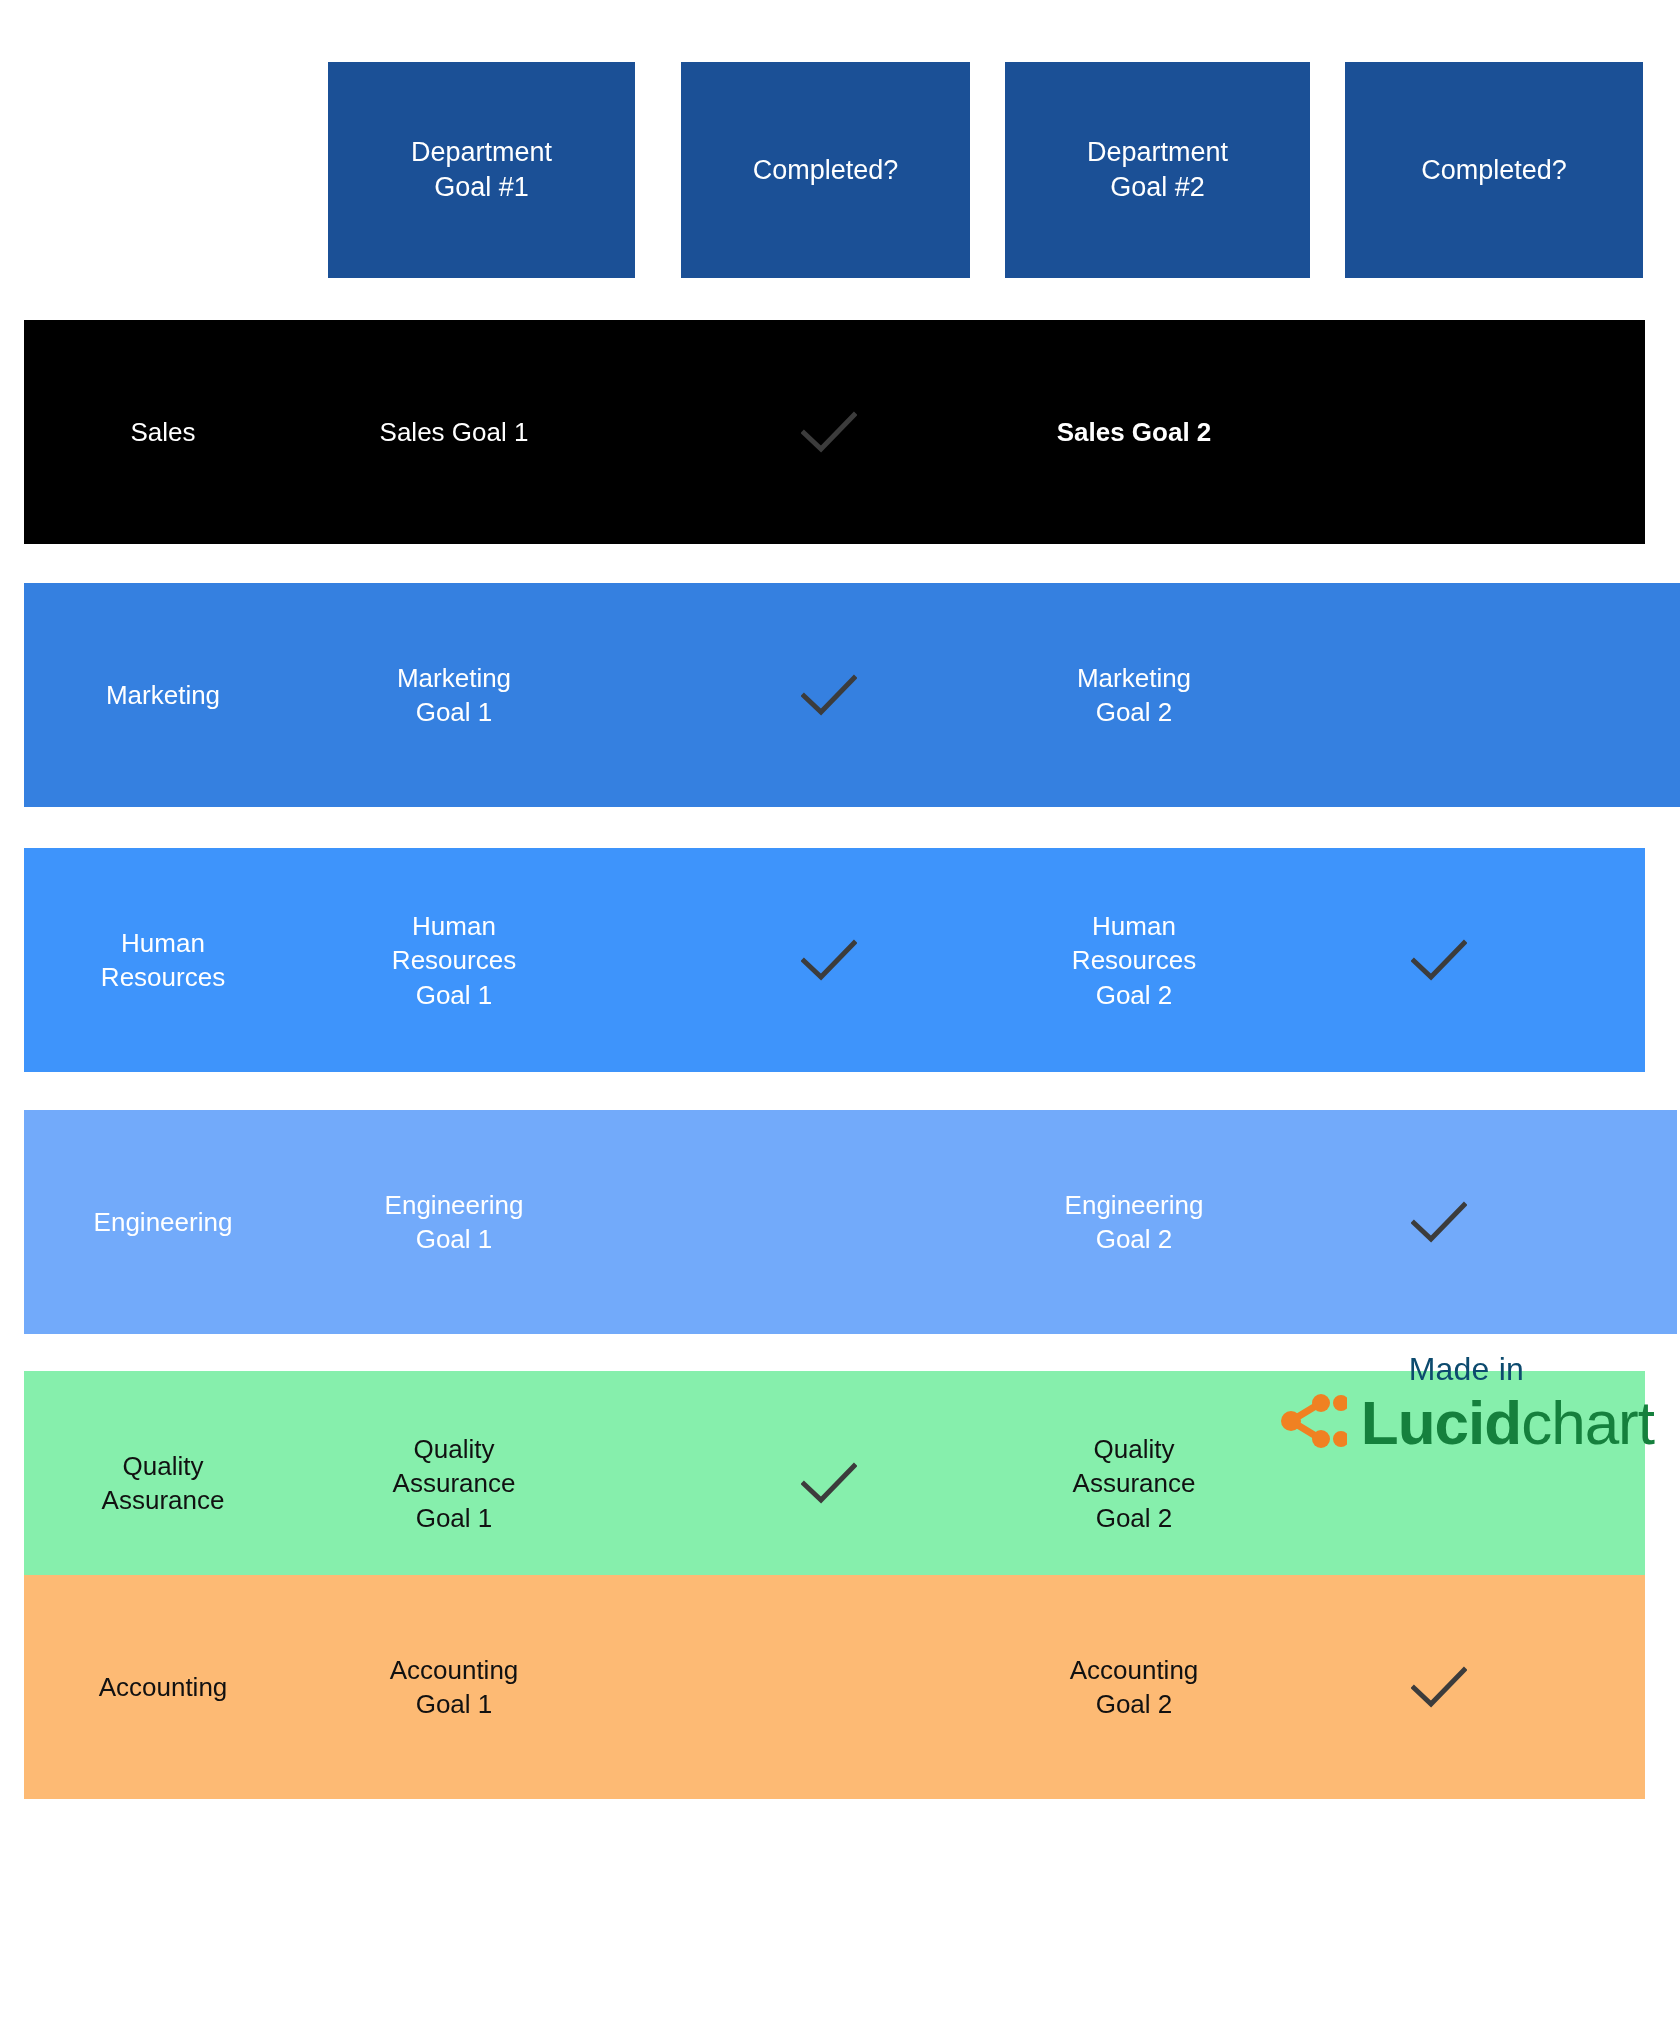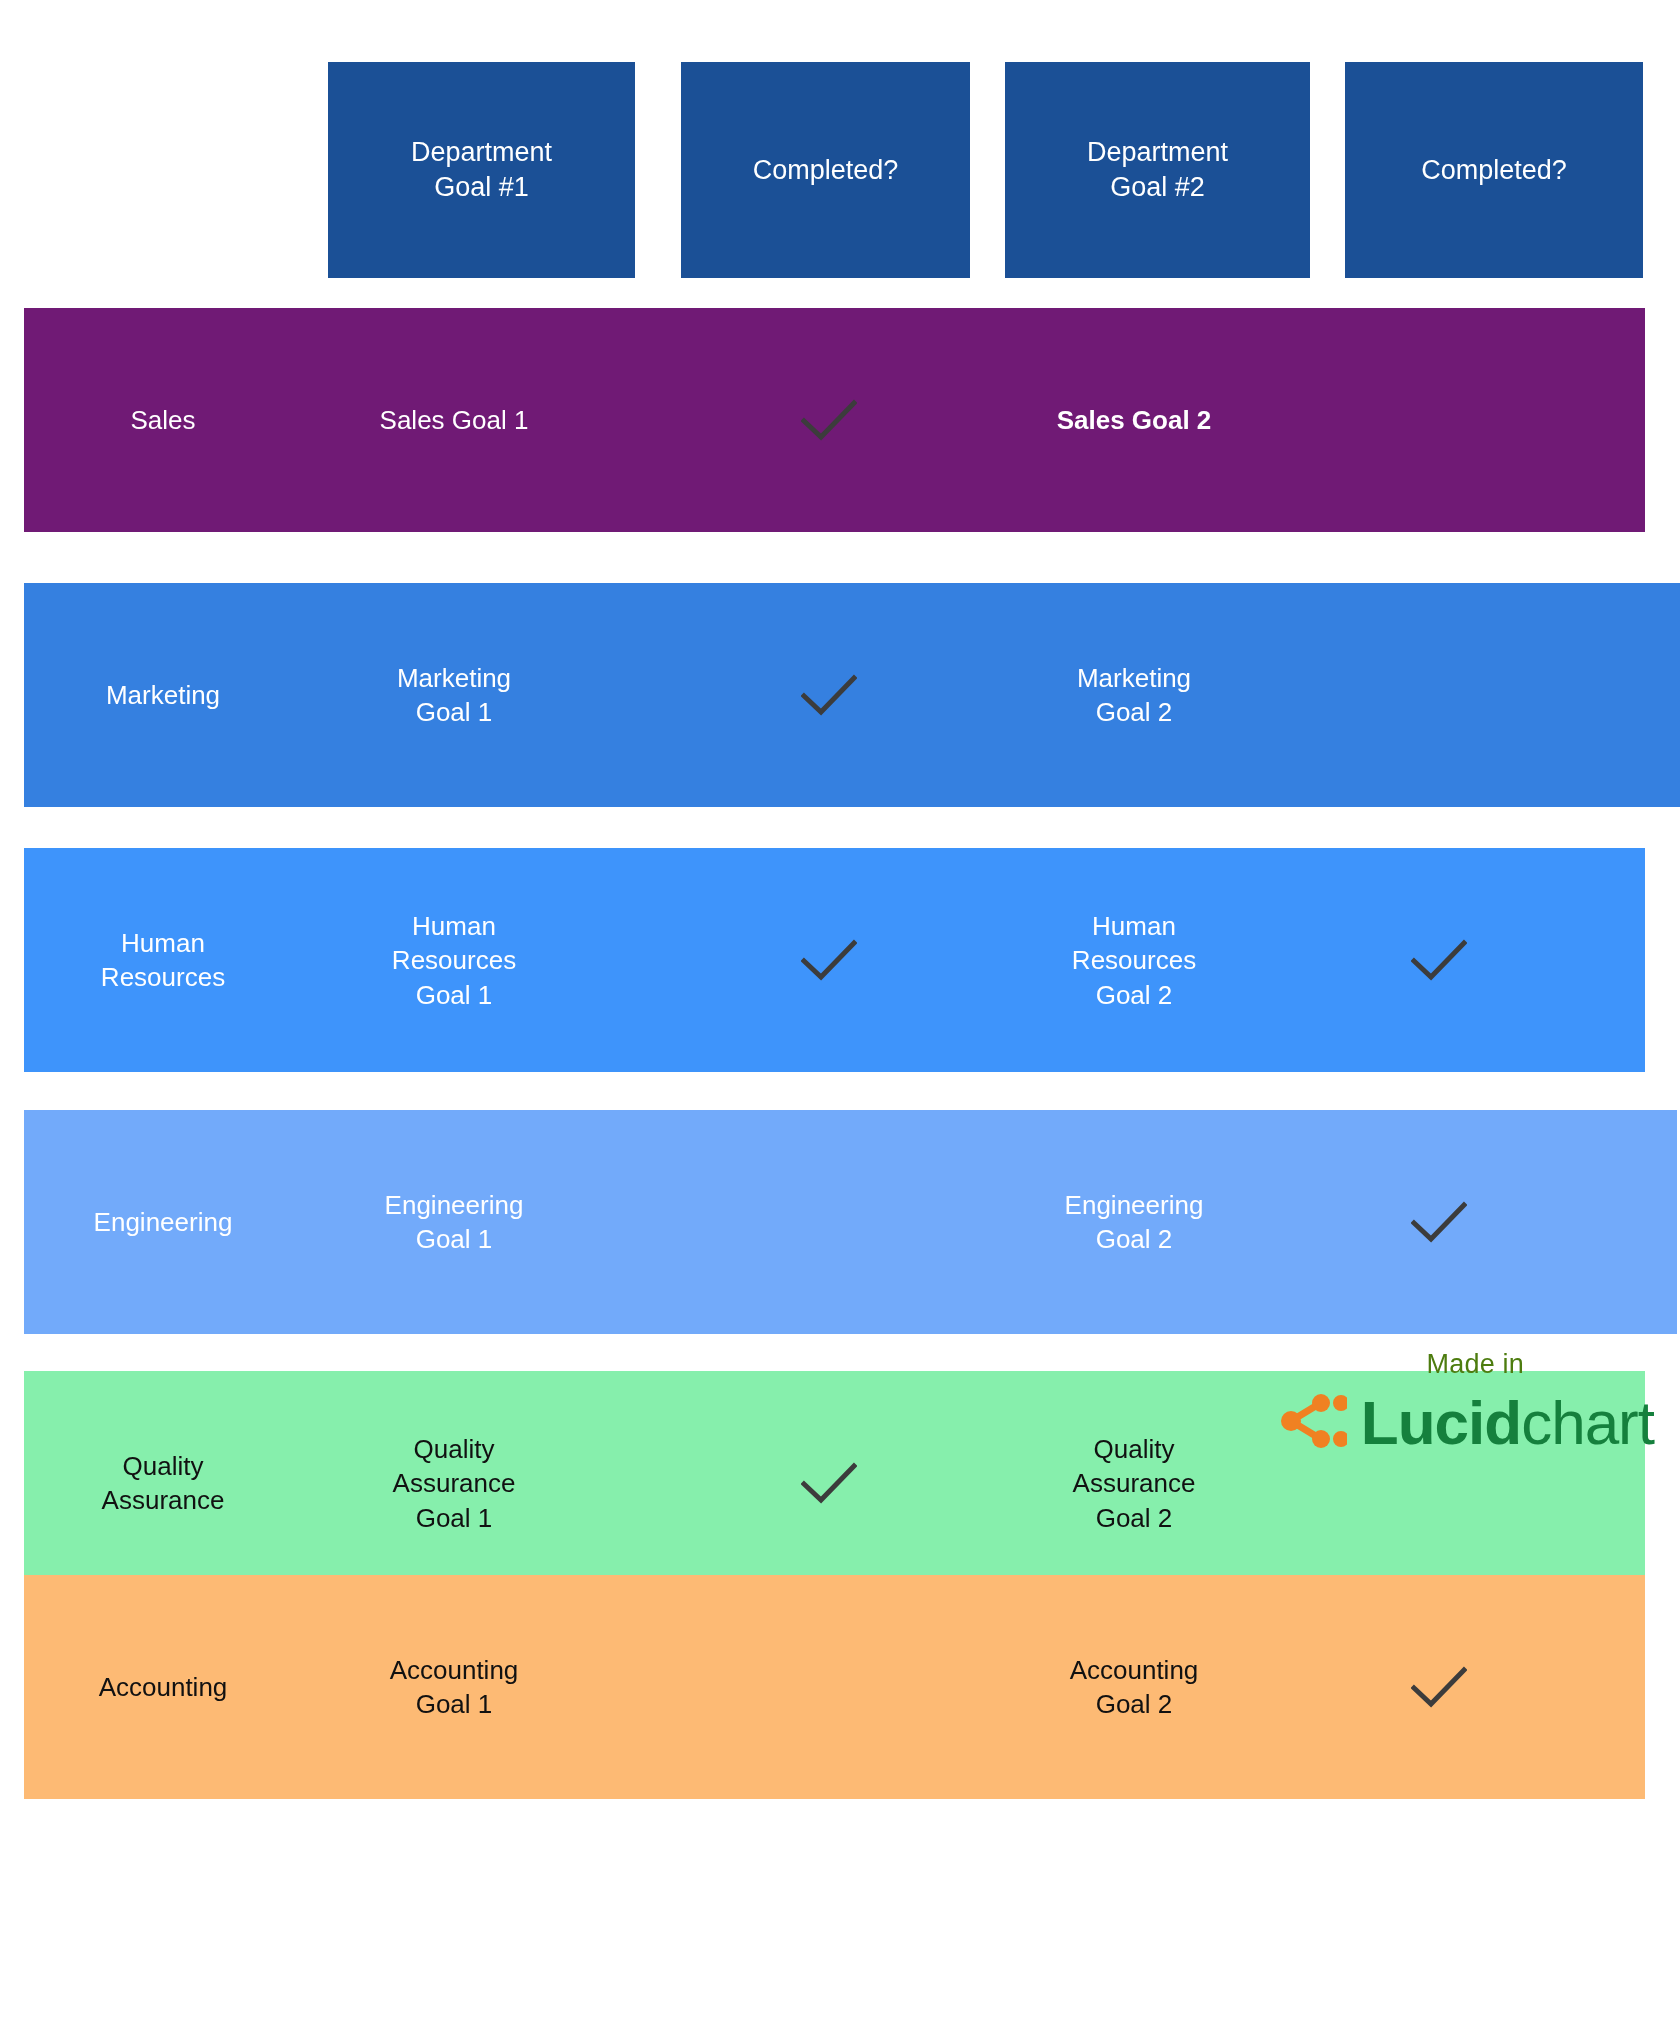--- a/index.html
+++ b/index.html
@@ -44,21 +44,21 @@
   .hdr-3 { left: 1005px; width: 305px; }
   .hdr-4 { left: 1345px; width: 298px; }
 
   
   .row {
     position: absolute;
     left: 24px;
     width: 1621px;
     height: 224px;
   }
-  .row-0 { top: 308px;  background: #701a75; }
+  .row-0 { top: 320px;  background: #000000; }
   .row-1 { top: 583px;  background: #3580E0; padding-left: 38px; }
   .row-2 { top: 848px;  background: #3E94FB; }
   .row-3 { top: 1110px; background: #72AAFA; padding-left: 32px; }
   .row-4 { top: 1371px; background: #86efac; }
   .row-5 { top: 1575px; background: #fdba74; }
 
   .cell {
     position: absolute;
     text-align: center;
     white-space: pre-line;
@@ -87,24 +87,24 @@
   .check-wrap svg { display: block; }
 
   
   .logo-block {
     position: absolute;
     right: 26px;
     bottom: 18px;
     text-align: right;
   }
   .made-in {
-    font-size: 27px;
-    color: #4d7c0f;
+    font-size: 32px;
+    color: #0c4a6e;
     letter-spacing: 0.2px;
-    margin-bottom: 12px;
+    margin-bottom: 4px;
     text-align: right;
     padding-right: 130px;
   }
   .logo-row {
     display: flex;
     align-items: center;
     justify-content: flex-end;
     gap: 14px;
   }
   .logo-mark { flex: 0 0 auto; }

